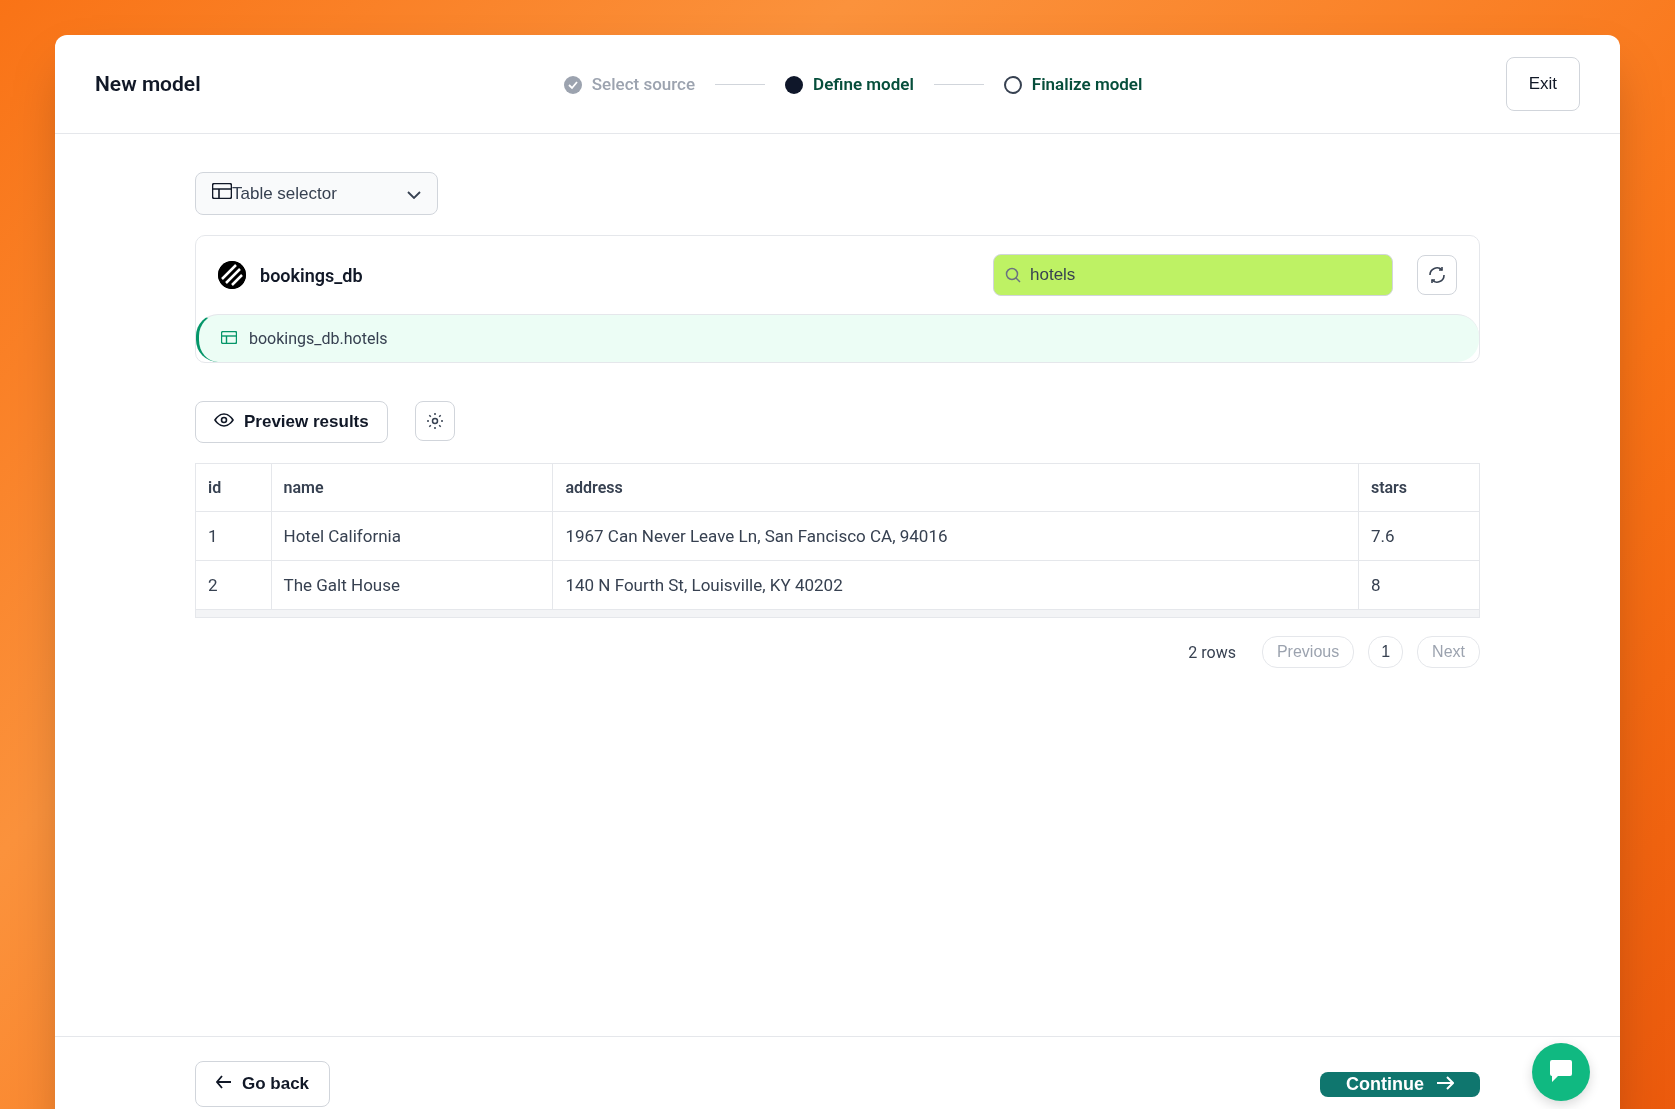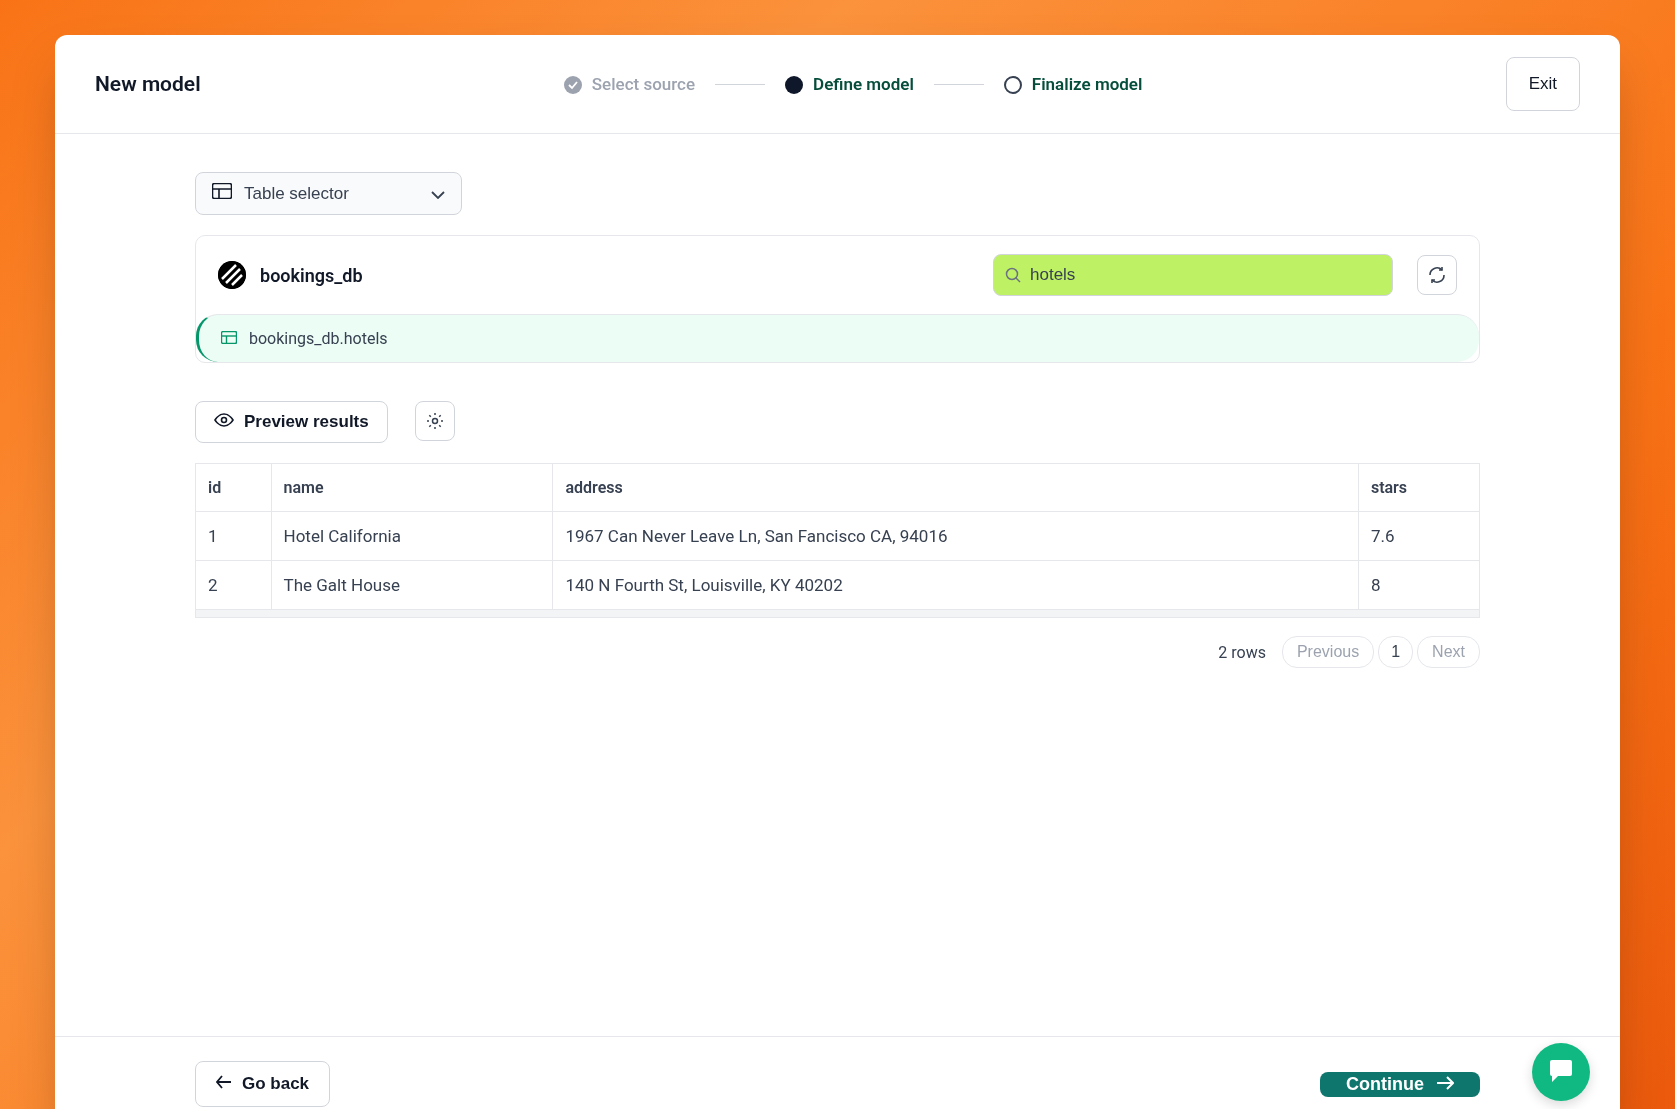--- a/index.html
+++ b/index.html
@@ -72,21 +72,20 @@
   color: #111827;
 }
 .content {
   flex: 1;
   padding: 38px 140px 20px 140px;
   overflow-y: auto;
 }
 .selector-btn {
   display: inline-flex;
   align-items: center;
-  gap: 12px;
   padding: 10px 16px;
   border: 1px solid #d1d5db;
   background: #f9fafb;
   border-radius: 8px;
   font-size: 17px;
   cursor: pointer;
   color: #374151;
   margin-bottom: 20px;
 }
 .selector-btn .chev { margin-left: 70px; }
@@ -192,21 +191,21 @@
   border-bottom: 1px solid #e5e7eb;
   border-right: 1px solid #e5e7eb;
 }
 .data-table td:last-child { border-right: none; }
 .data-table tbody tr:last-child td:first-child { border-bottom: 1px solid #e5e7eb; }
 .table-footer-line { height: 8px; background: #f3f4f6; border: 1px solid #e5e7eb; border-top: none; }
 .pagination {
   display: flex;
   align-items: center;
   justify-content: flex-end;
-  gap: 4px;
+  gap: 14px;
   margin-top: 18px;
   font-size: 16px;
 }
 .rows-count { color: #374151; margin-right: 12px; }
 .page-btn {
   padding: 6px 14px;
   border: 1px solid #e5e7eb;
   background: #fff;
   border-radius: 15px;
   font-size: 16px;

